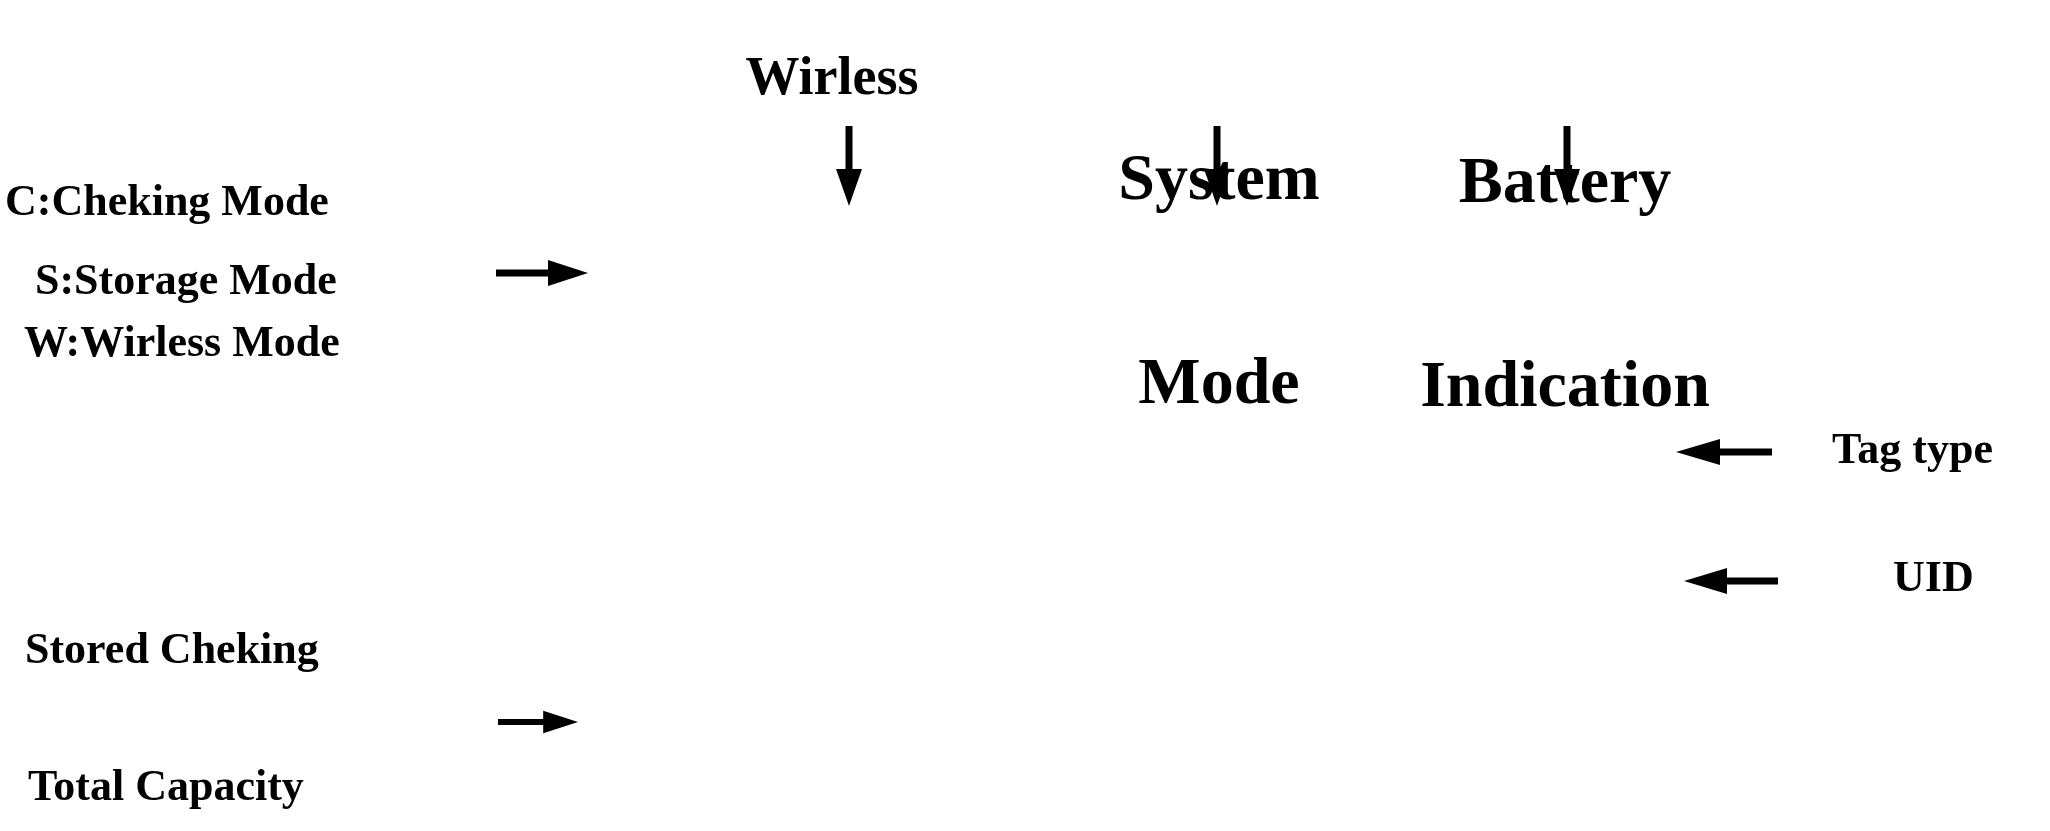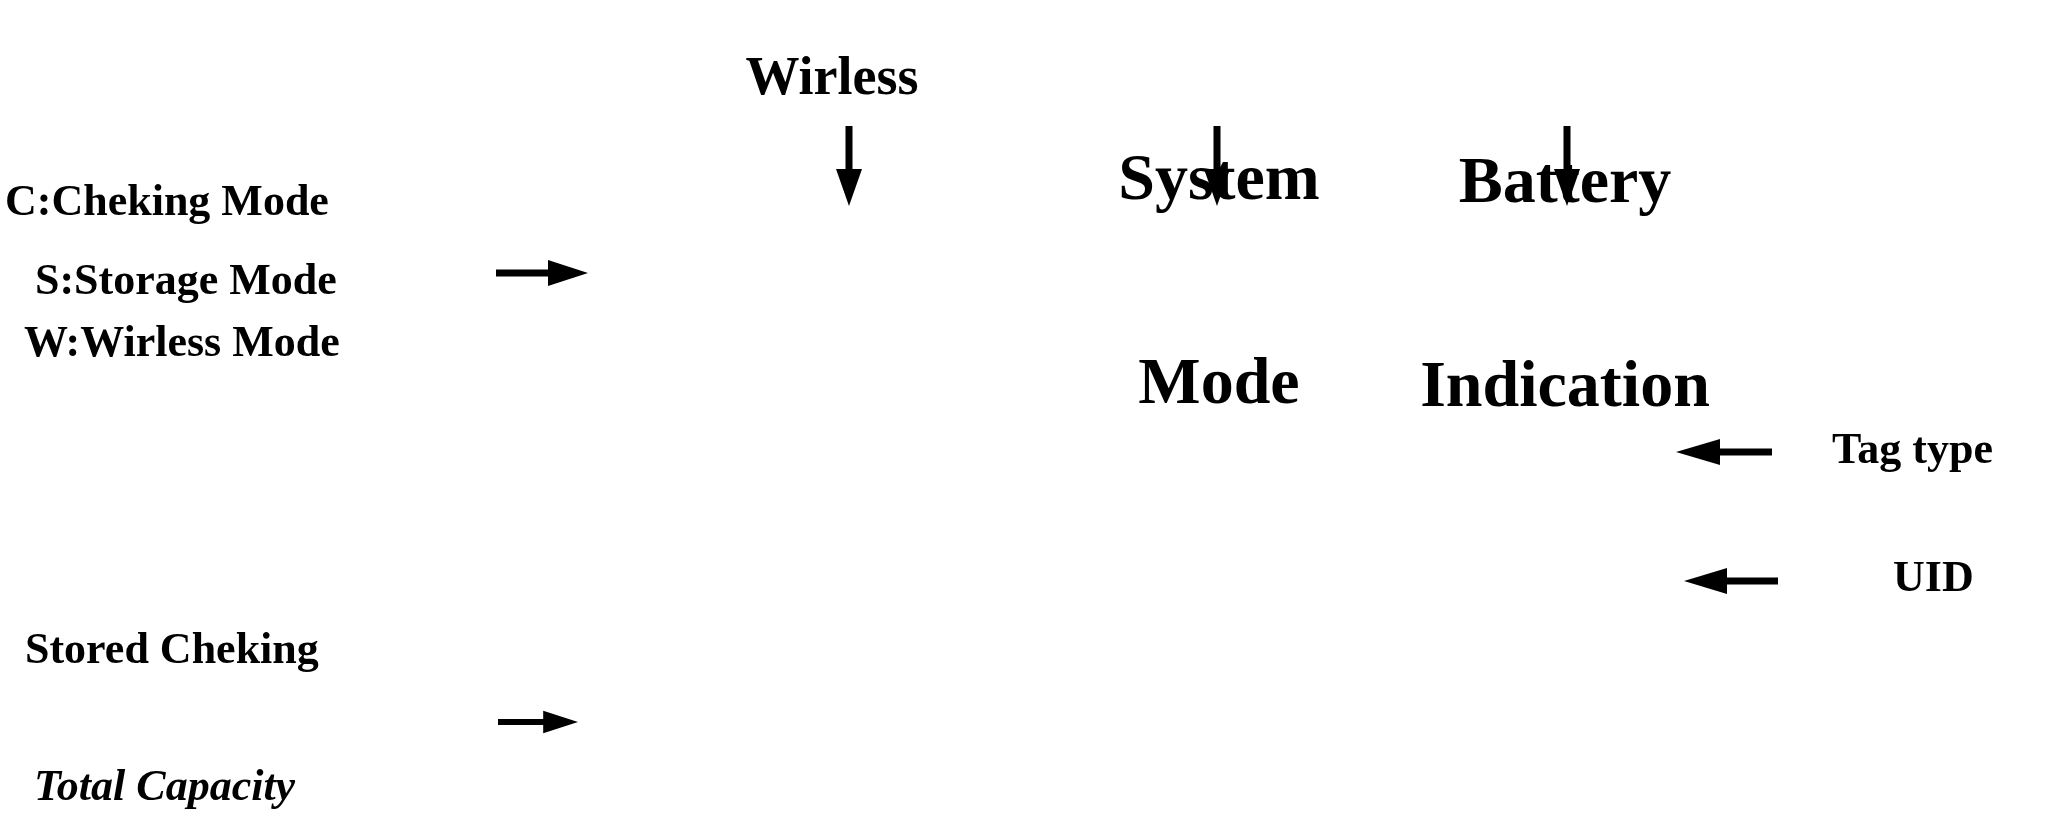--- a/index.html
+++ b/index.html
@@ -41,21 +41,21 @@
   .lab-center{transform:translateX(-50%);text-align:center;}
   .an-wireless{left:832px;top:42px;font-size:54px;}
   .an-systime{left:1219px;top:7px;font-size:66px;}
   .an-battind{left:1565px;top:10px;font-size:66px;}
   .an-mode-c{left:5px;top:167px;}
   .an-mode-s{left:35px;top:246px;}
   .an-mode-w{left:16px;top:308px;margin-left:8px;}
   .an-stored-v{left:32px;top:555px;}
   .an-stored-l{left:25px;top:615px;}
   .an-cap-v{left:22px;top:690px;}
-  .an-cap-l{left:34px;top:752px;font-style:italic;}
+  .an-cap-l{left:28px;top:752px;}
   .an-tagtype{left:1832px;top:415px;}
   .an-uid{left:1893px;top:543px;}
   .arr{position:absolute;}
 </style>
 </head>
 <body>
 
 <div class="canvas">
 
 

